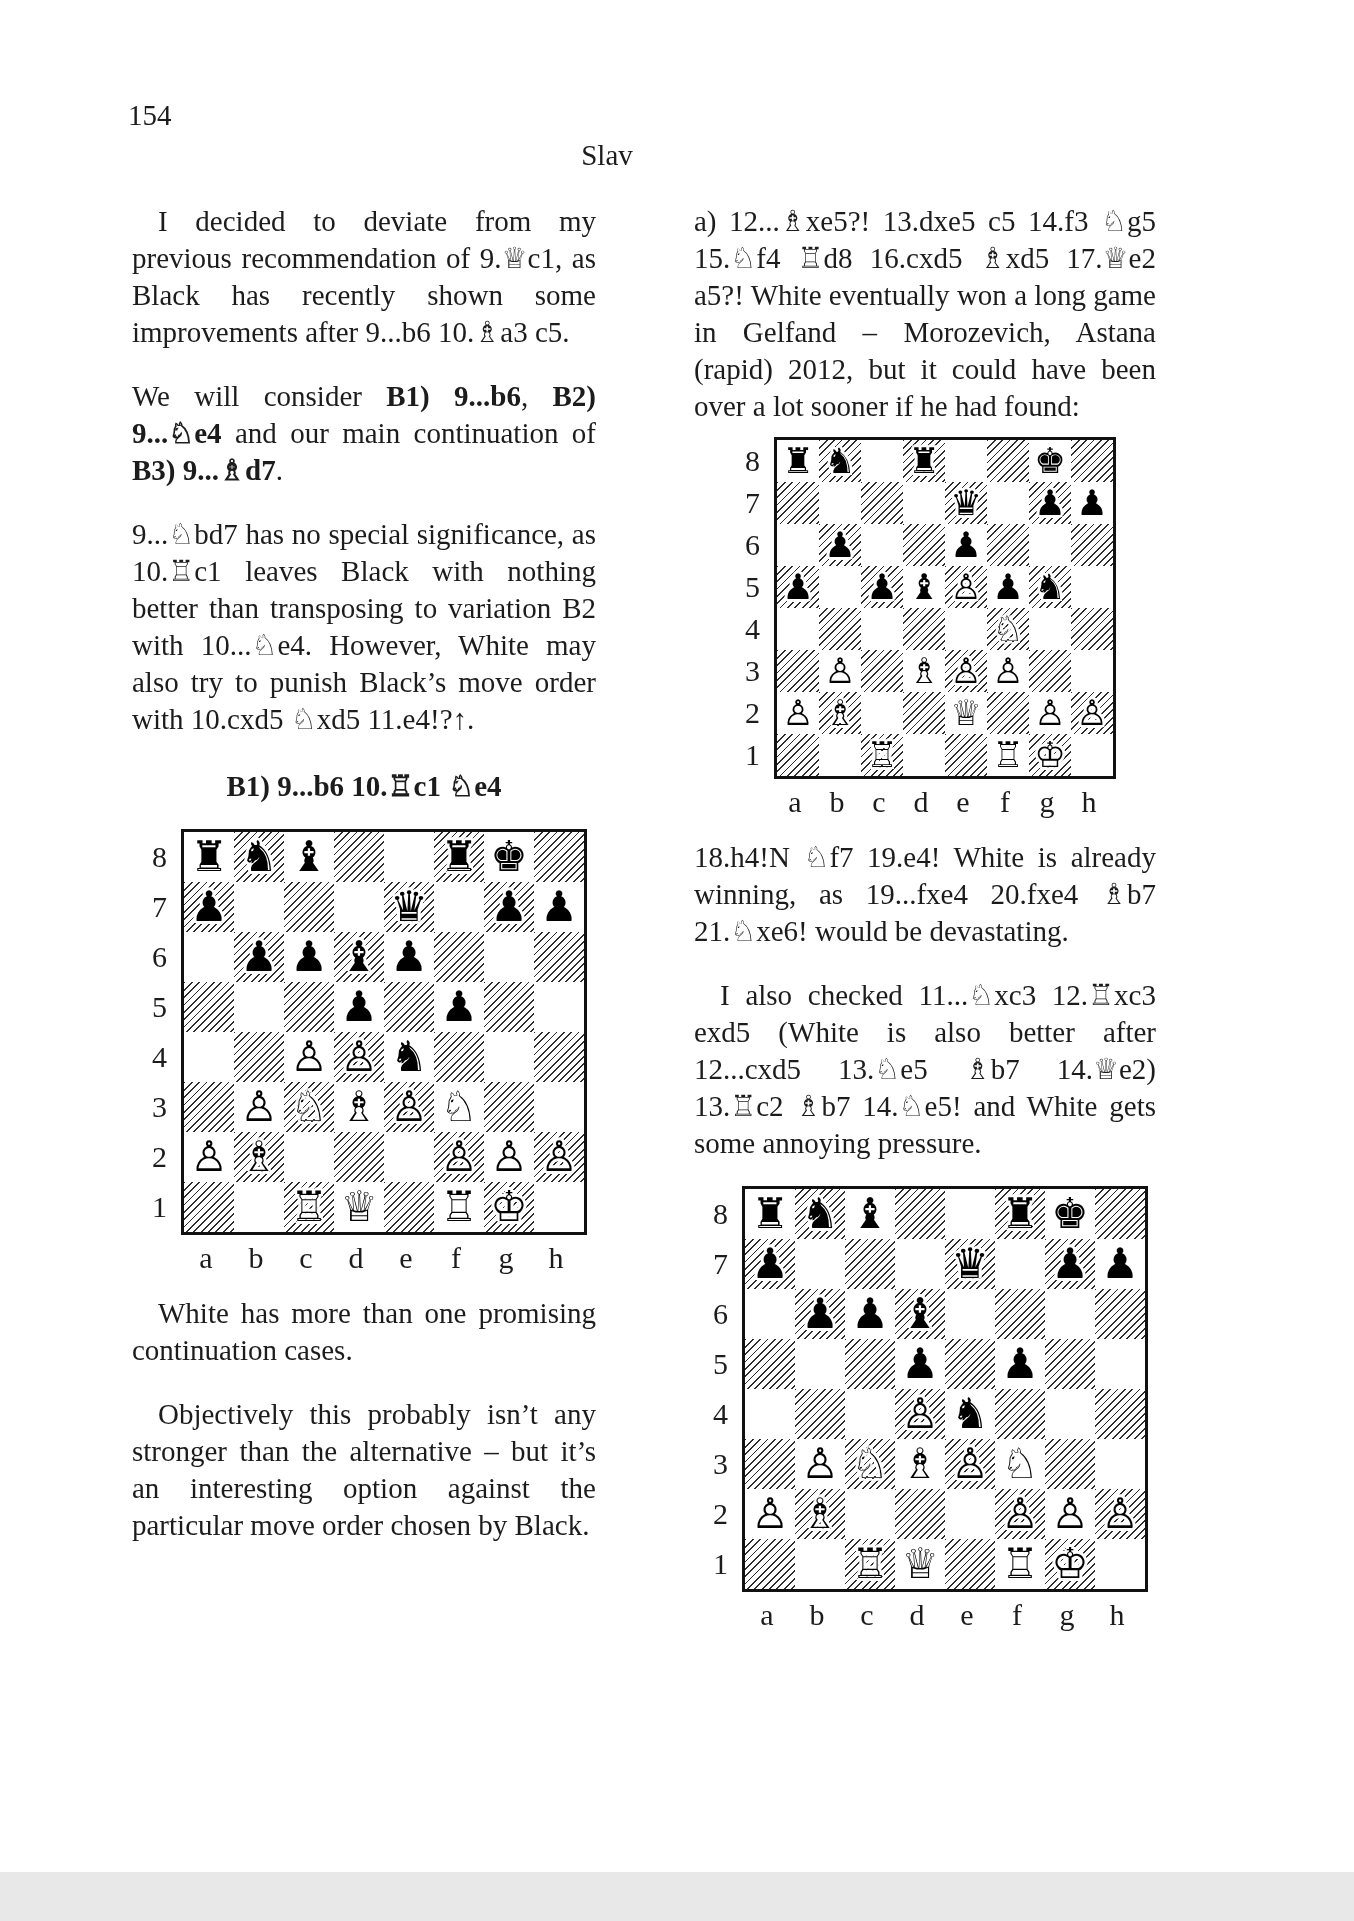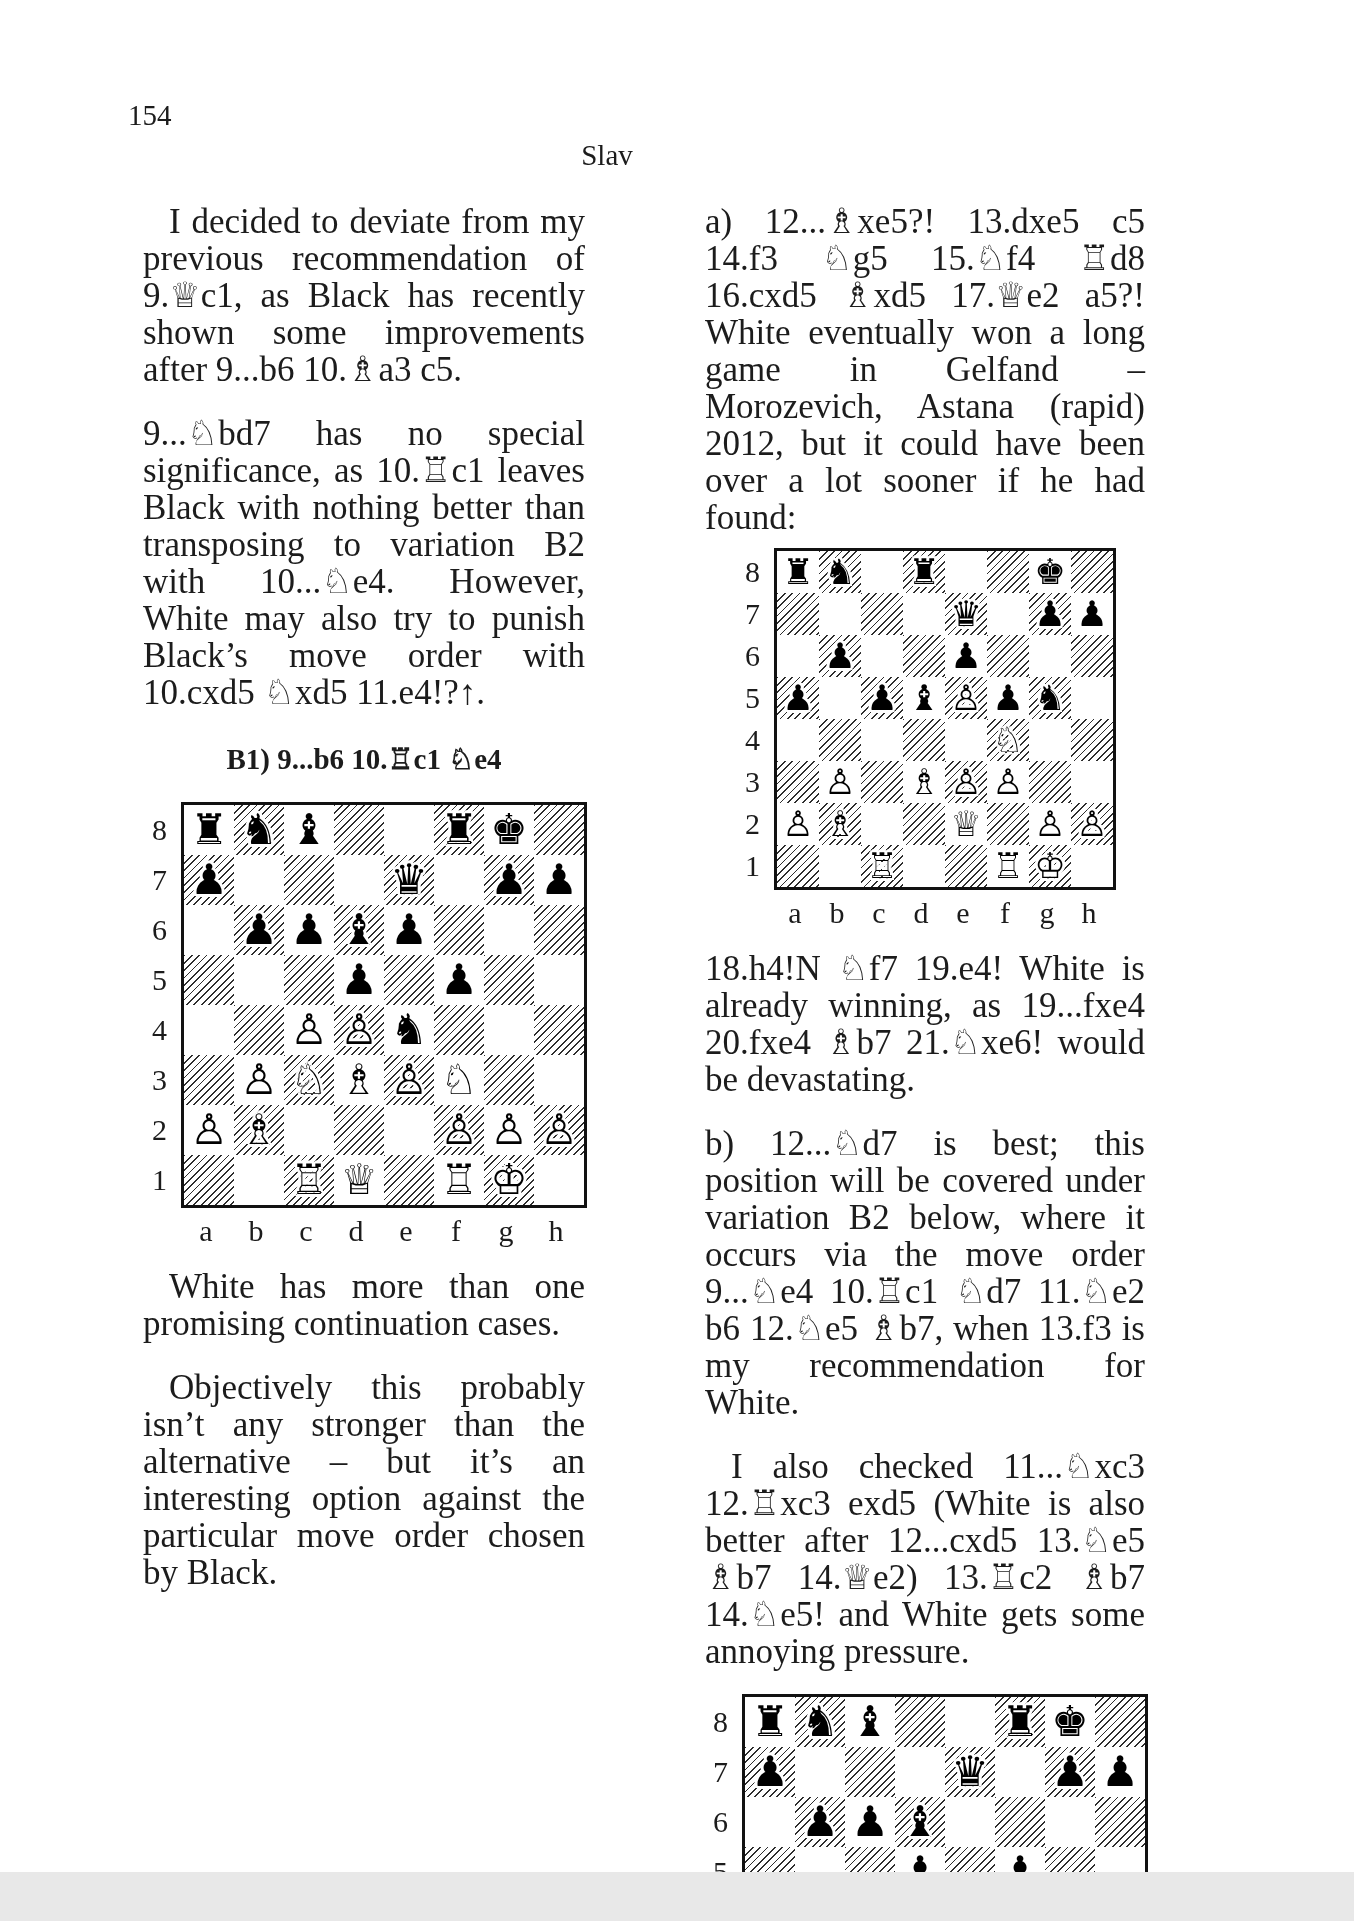--- a/index.html
+++ b/index.html
@@ -5,21 +5,21 @@
   html,body{margin:0;padding:0;background:#e8e8e8;}
   .page{position:relative;width:1354px;height:1872px;background:#ffffff;
         font-family:"Liberation Serif","DejaVu Serif",serif;color:#1c1c1c;overflow:hidden;}
   .pagehead-num{position:absolute;left:128px;top:98px;font-size:29px;line-height:34px;}
   .pagehead-title{position:absolute;left:88px;top:98px;width:1038px;text-align:center;
         font-size:29px;line-height:34px;margin-top:40px;}
   .col{position:absolute;top:0;}
   .col-left{left:128px;width:472px;}
   .col-right{left:690px;width:470px;}
   .col > :first-child{margin-top:203px;}
-  .para{margin:27px 15px 0;font-size:35px;line-height:37px;text-align:justify;}
+  .para{margin:27px 4px 0;font-size:29px;line-height:37px;text-align:justify;}
   .para.indent{text-indent:26px;}
   .heading{margin:30px 18px 0;font-size:29px;line-height:37px;font-weight:bold;text-align:left;}
   .heading.center{text-align:center;}
   .heading.center + .para{margin-top:32px;}
   .heading:not(.center) + .para{margin-top:0;}
   .bold{font-weight:bold;}
   
   .diagram{margin-top:24px;margin-bottom:20px;display:flex;justify-content:center;}
   .diagram + .para{margin-top:8px;}
   .diagram.sq42{margin-top:12px;}
@@ -45,20 +45,21 @@
 </style>
 </head>
 <body>
 
 <div class="page">
   <div class="pagehead-num">154</div>
   <div class="pagehead-title">Slav</div>
 
   <div class="col col-left">
       <p class="para indent"><span class="">I decided to deviate from my previous recommendation of 9.♕c1, as Black has recently shown some improvements after 9...b6 10.♗a3 c5.</span></p>
+      <p class="para"><span class="">We will consider </span><span class="bold">B1) 9...b6</span><span class="">, </span><span class="bold">B2) 9...♘e4</span><span class=""> and our main continuation of </span><span class="bold">B3) 9...♗d7</span><span class="">.</span></p>
       <p class="para"><span class="">9...♘bd7 has no special significance, as 10.♖c1 leaves Black with nothing better than transposing to variation B2 with 10...♘e4. However, White may also try to punish Black’s move order with 10.cxd5 ♘xd5 11.e4!?↑.</span></p>
       <h3 class="heading center"><span class="bold">B1) 9...b6 10.♖c1 ♘e4</span></h3>
       <div class="diagram sq50">
         <div class="diag-grid">
           <div class="rank-labels">
             <div class="rank-label">8</div>
             <div class="rank-label">7</div>
             <div class="rank-label">6</div>
             <div class="rank-label">5</div>
             <div class="rank-label">4</div>
@@ -353,21 +354,20 @@
             <div class="file-label">c</div>
             <div class="file-label">d</div>
             <div class="file-label">e</div>
             <div class="file-label">f</div>
             <div class="file-label">g</div>
             <div class="file-label">h</div>
           </div>
         </div>
       </div>
       <p class="para"><span class="">18.h4!N ♘f7 19.e4! White is already winning, as 19...fxe4 20.fxe4 ♗b7 21.♘xe6! would be devastating.</span></p>
-      <p class="para"><span class="">b) 12...♘d7 is best; this position will be covered under variation B2 below, where it occurs via the move order 9...♘e4 10.♖c1 ♘d7 11.♘e2 b6 12.♘e5 ♗b7, when 13.f3 is my recommendation for White.</span></p>
       <p class="para indent"><span class="">I also checked 11...♘xc3 12.♖xc3 exd5 (White is also better after 12...cxd5 13.♘e5 ♗b7 14.♕e2) 13.♖c2 ♗b7 14.♘e5! and White gets some annoying pressure.</span></p>
       <div class="diagram sq50">
         <div class="diag-grid">
           <div class="rank-labels">
             <div class="rank-label">8</div>
             <div class="rank-label">7</div>
             <div class="rank-label">6</div>
             <div class="rank-label">5</div>
             <div class="rank-label">4</div>
             <div class="rank-label">3</div>

